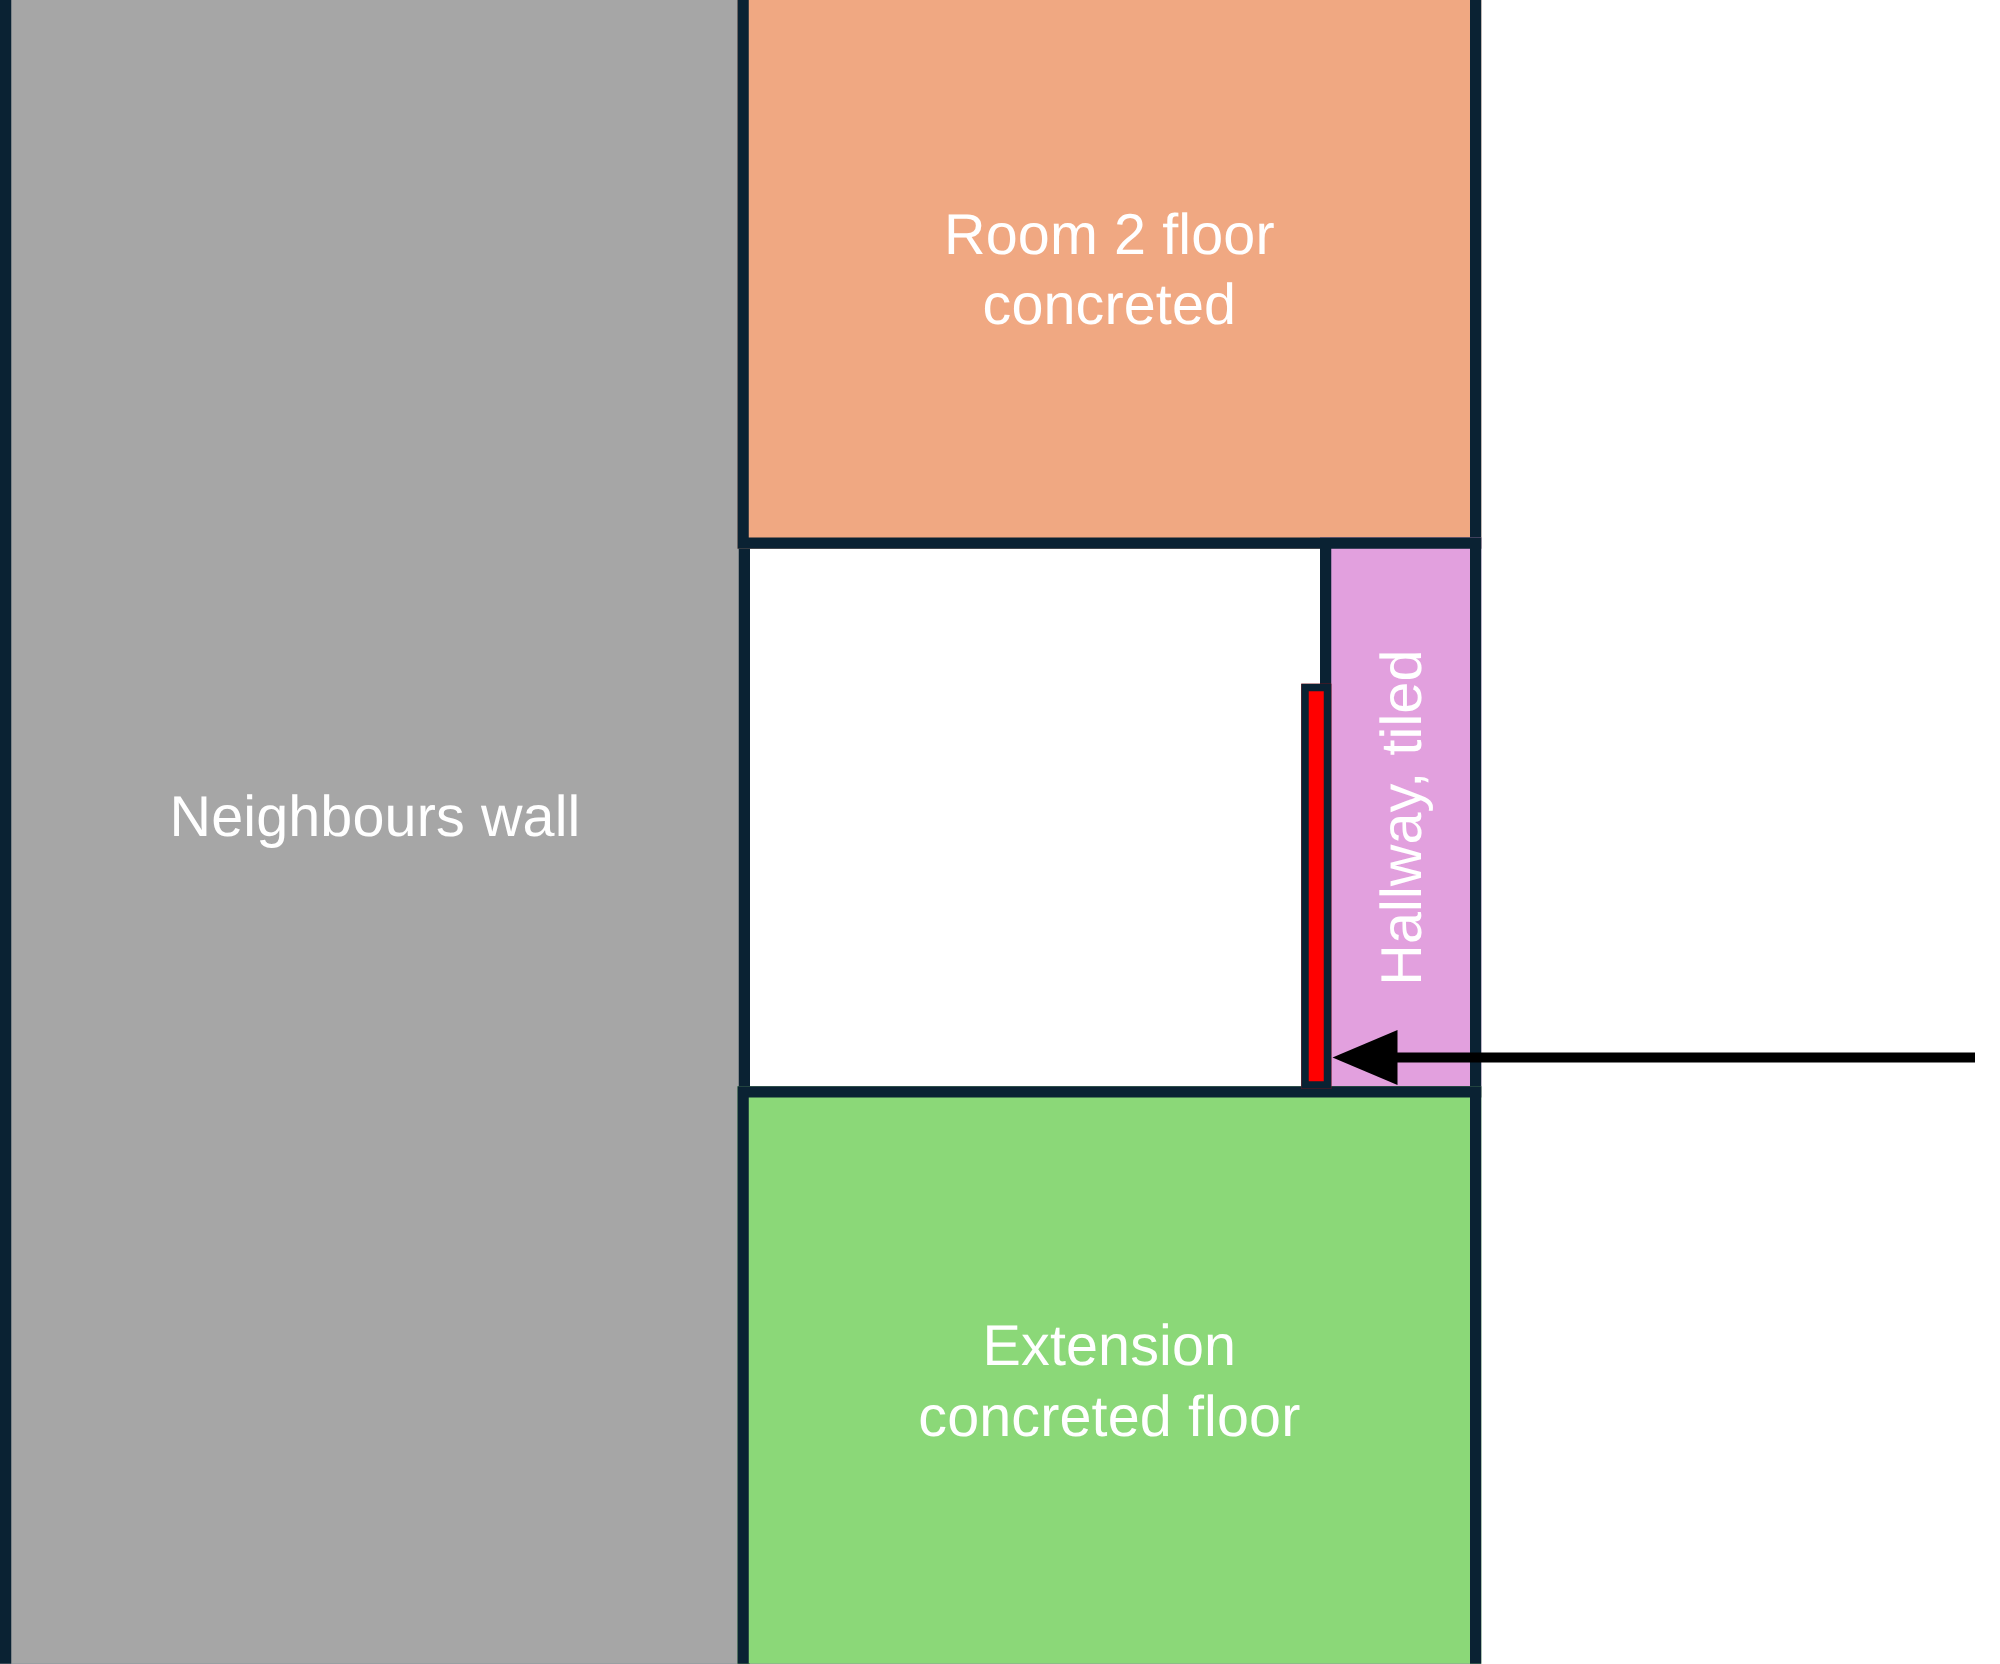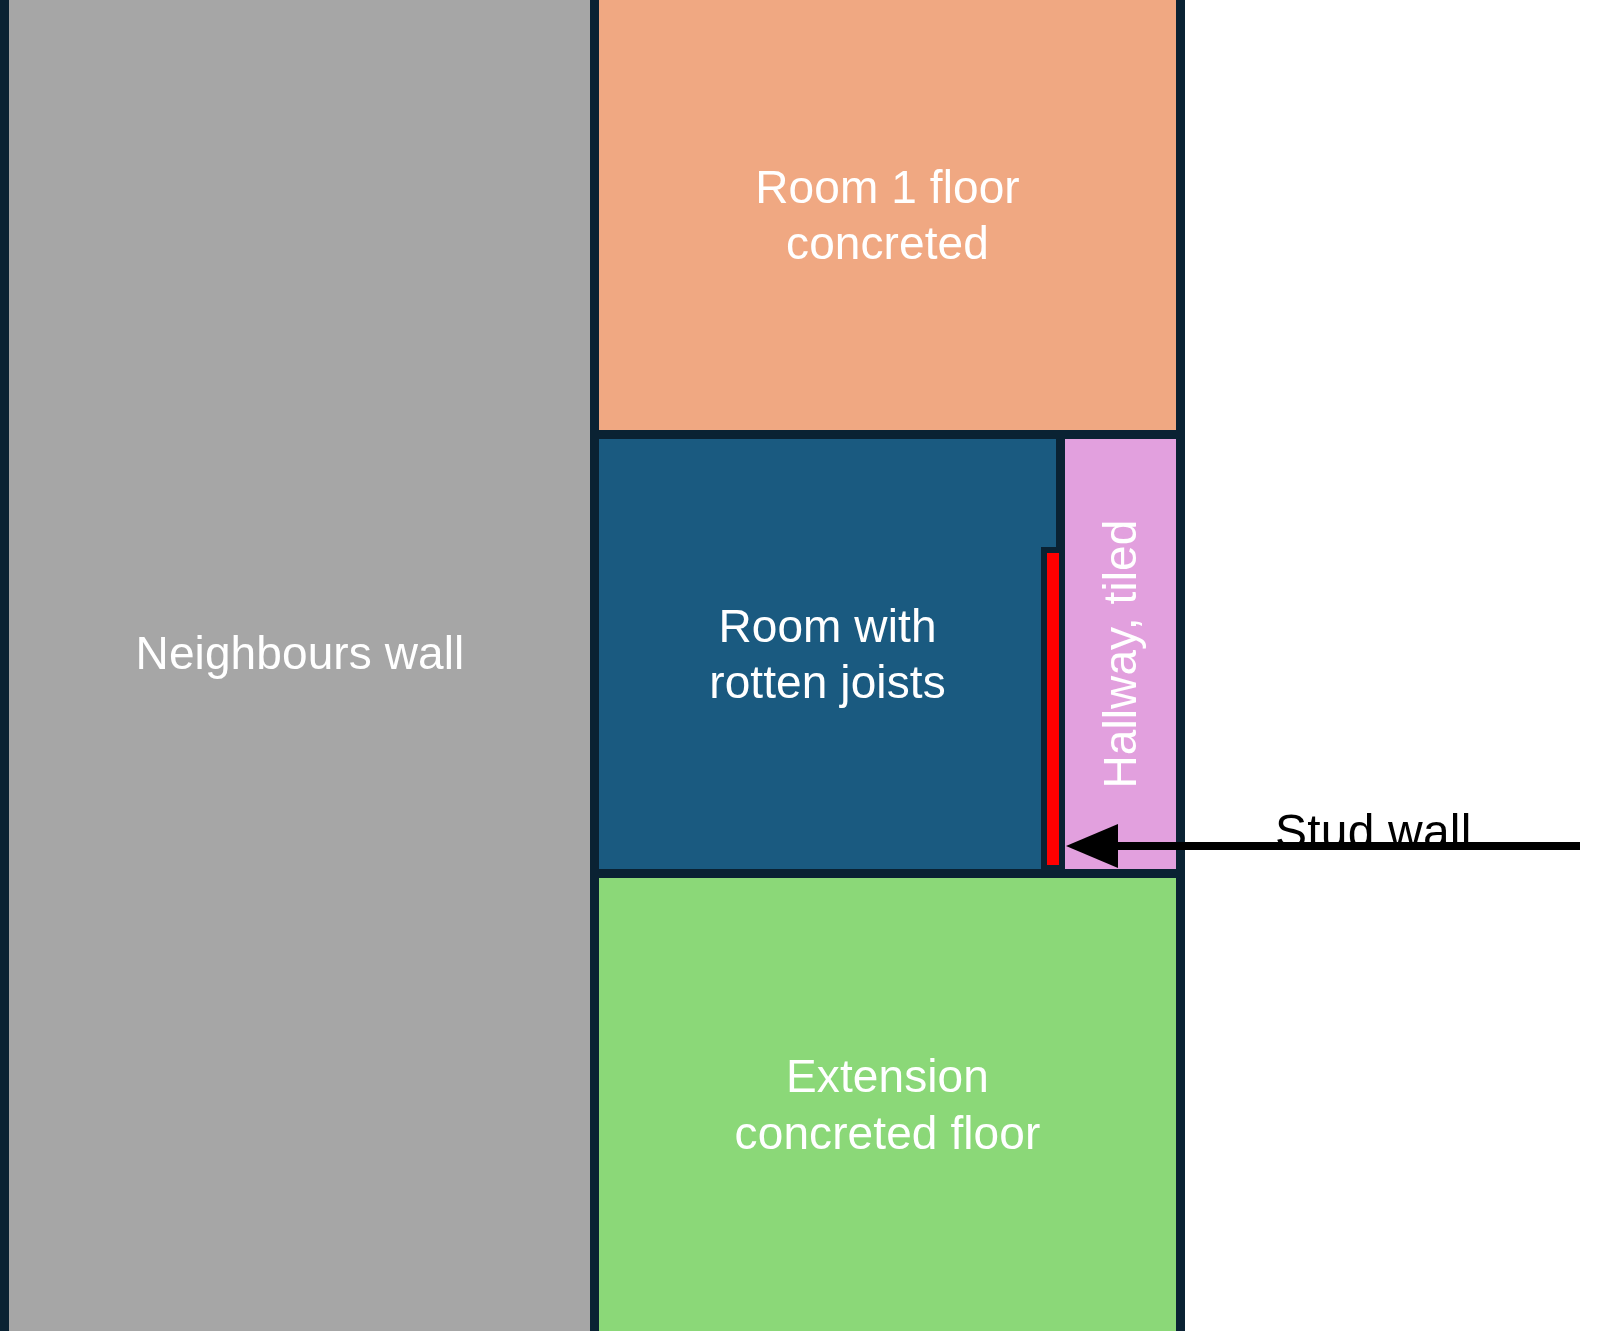--- a/index.html
+++ b/index.html
@@ -132,42 +132,37 @@
 </head>
 <body>
 
 <div id="plan-canvas">
 
   <div class="zone" id="zone-neighbours">
     <span class="zone-label">Neighbours wall</span>
   </div>
 
   <div class="zone" id="zone-room1">
-    <span class="zone-label">Room 1 floor
+    <span class="zone-label">Room 2 floor
 concreted</span>
   </div>
 
-  <div class="zone" id="zone-rotten">
-    <span class="zone-label">Room with
-rotten joists</span>
-  </div>
 
   <div class="zone" id="zone-hallway">
     <span class="zone-label">Hallway, tiled</span>
   </div>
 
   <div class="zone" id="zone-extension">
     <span class="zone-label">Extension
 concreted floor</span>
   </div>
 
   <div id="stud-wall"></div>
 
   <div id="stud-wall-annotation">
     <svg width="520" height="90" viewBox="0 0 520 90">
       <line x1="46" y1="40" x2="520" y2="40" stroke="#000000" stroke-width="8"></line>
       <polygon points="6,40 58,18 58,62" fill="#000000"></polygon>
     </svg>
   </div>
 
-  <div id="stud-wall-label">Stud wall</div>
 
 </div>
 
 </body></html>

